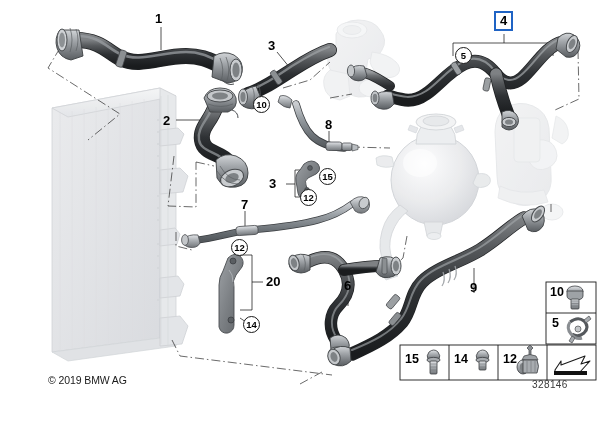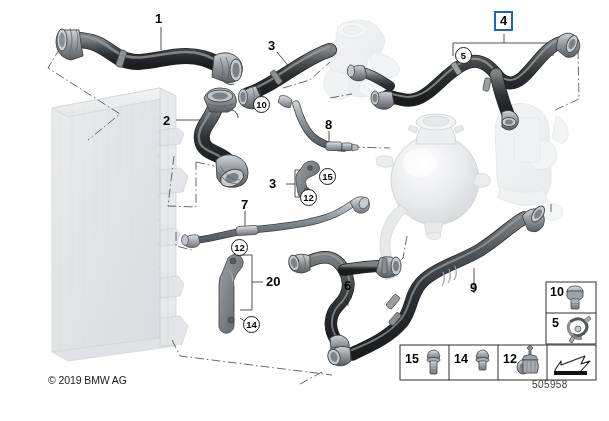--- a/index.html
+++ b/index.html
@@ -594,15 +594,15 @@
 
   <div>
     <div class="legend-cell-num" style="left:550px;top:285px;">10</div>
     <div class="legend-cell-num" style="left:552px;top:316px;">5</div>
     <div class="legend-cell-num" style="left:405px;top:352px;">15</div>
     <div class="legend-cell-num" style="left:454px;top:352px;">14</div>
     <div class="legend-cell-num" style="left:503px;top:352px;">12</div>
   </div>
 
   <div class="copyright">© 2019 BMW AG</div>
-  <div class="docnum">505958</div>
+  <div class="docnum">328146</div>
 
 </div>
 
 </body></html>

